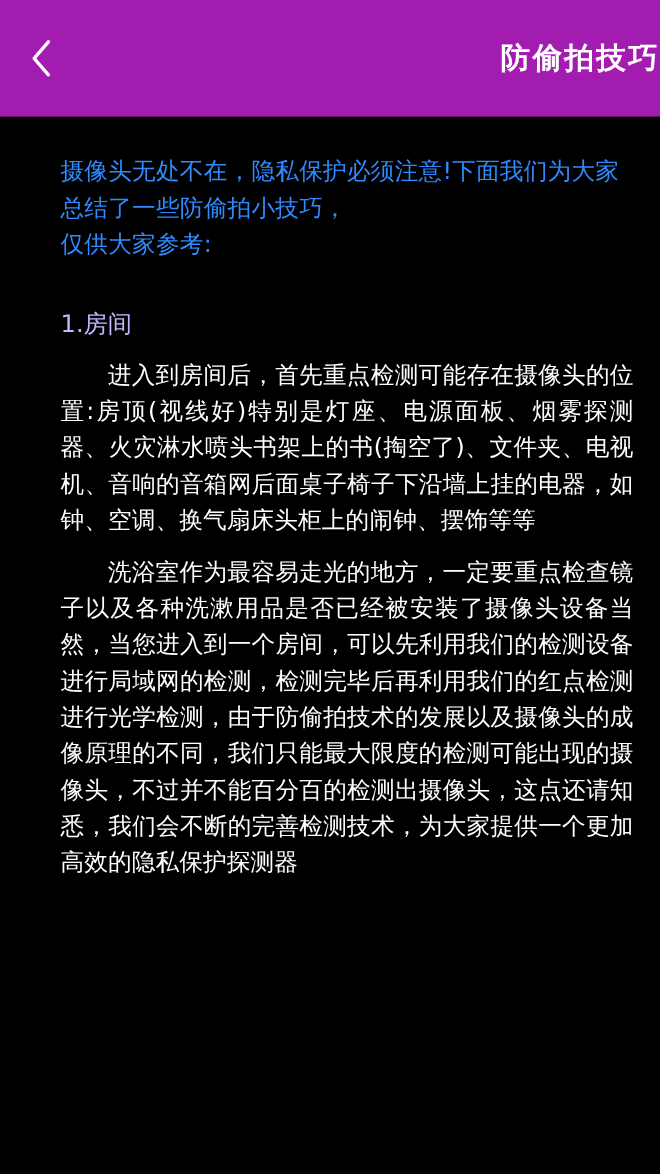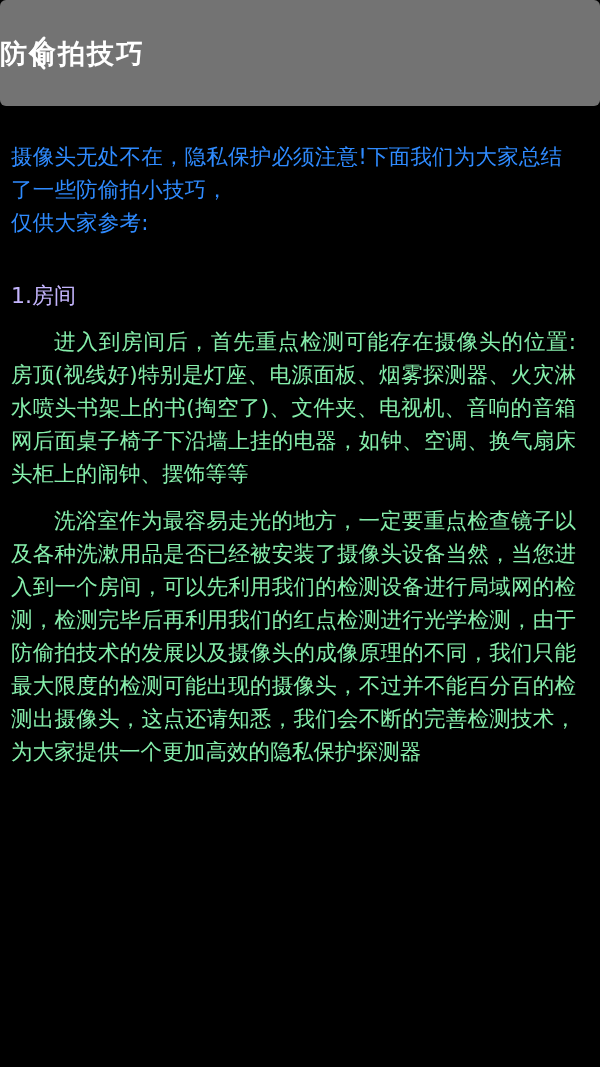--- a/index.html
+++ b/index.html
@@ -20,25 +20,24 @@
     height: 1067px;
     background: #000000;
     display: flex;
     flex-direction: column;
   }
   
   .topbar {
     position: relative;
     height: 106px;
     min-height: 106px;
-    background: #737373;
+    background: #a21caf;
     display: flex;
     align-items: center;
-    justify-content: flex-start;
-    border-radius: 6px;
+    justify-content: flex-end;
   }
   .back-btn {
     position: absolute;
     left: 14px;
     top: 50%;
     transform: translateY(-50%);
     width: 48px;
     height: 48px;
     display: flex;
     align-items: center;
@@ -51,41 +50,42 @@
   .topbar-title {
     font-size: 27px;
     font-weight: bold;
     letter-spacing: 2px;
     color: #ffffff;
     line-height: 1;
   }
   
   .content {
     flex: 1 1 auto;
-    padding: 34px 24px 0 11px;
+    padding: 34px 24px 0 35px;
     box-sizing: border-box;
     overflow: hidden;
+    margin-left: 20px;
   }
   .intro {
     color: #2f8bff;
     font-size: 21.5px;
     line-height: 33px;
     letter-spacing: 0.2px;
     margin: 0 0 10px 0;
     white-space: pre-line;
   }
   .section-title {
     color: #c4b5fd;
     font-size: 22px;
     line-height: 30px;
     margin: 42px 0 0 0;
     font-weight: normal;
   }
   .section-body {
-    color: #86efac;
+    color: #ffffff;
     font-size: 21.5px;
     line-height: 33px;
     margin: 14px 0 0 0;
     text-indent: 2em;
     text-align: justify;
     letter-spacing: 0.1px;
   }
   .spacer-bottom {
     height: 40px;
   }

